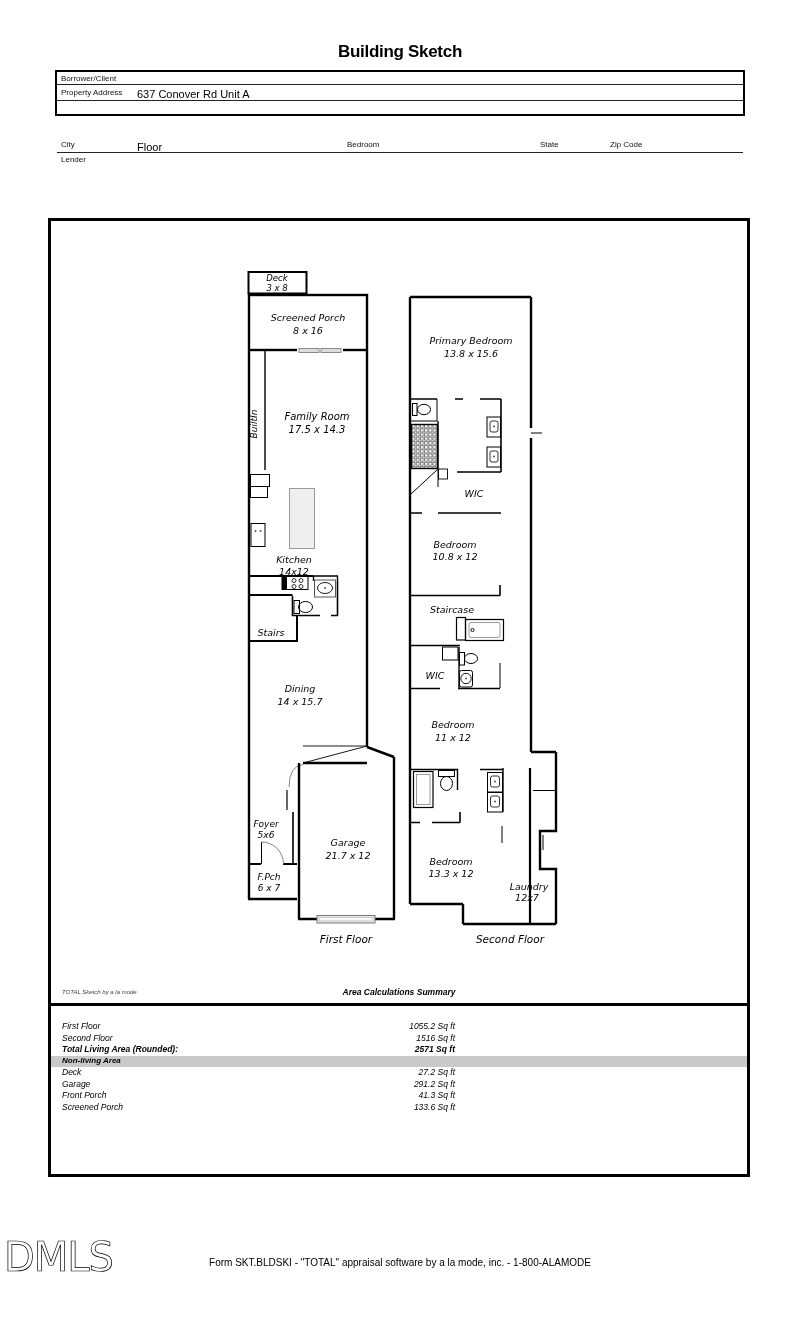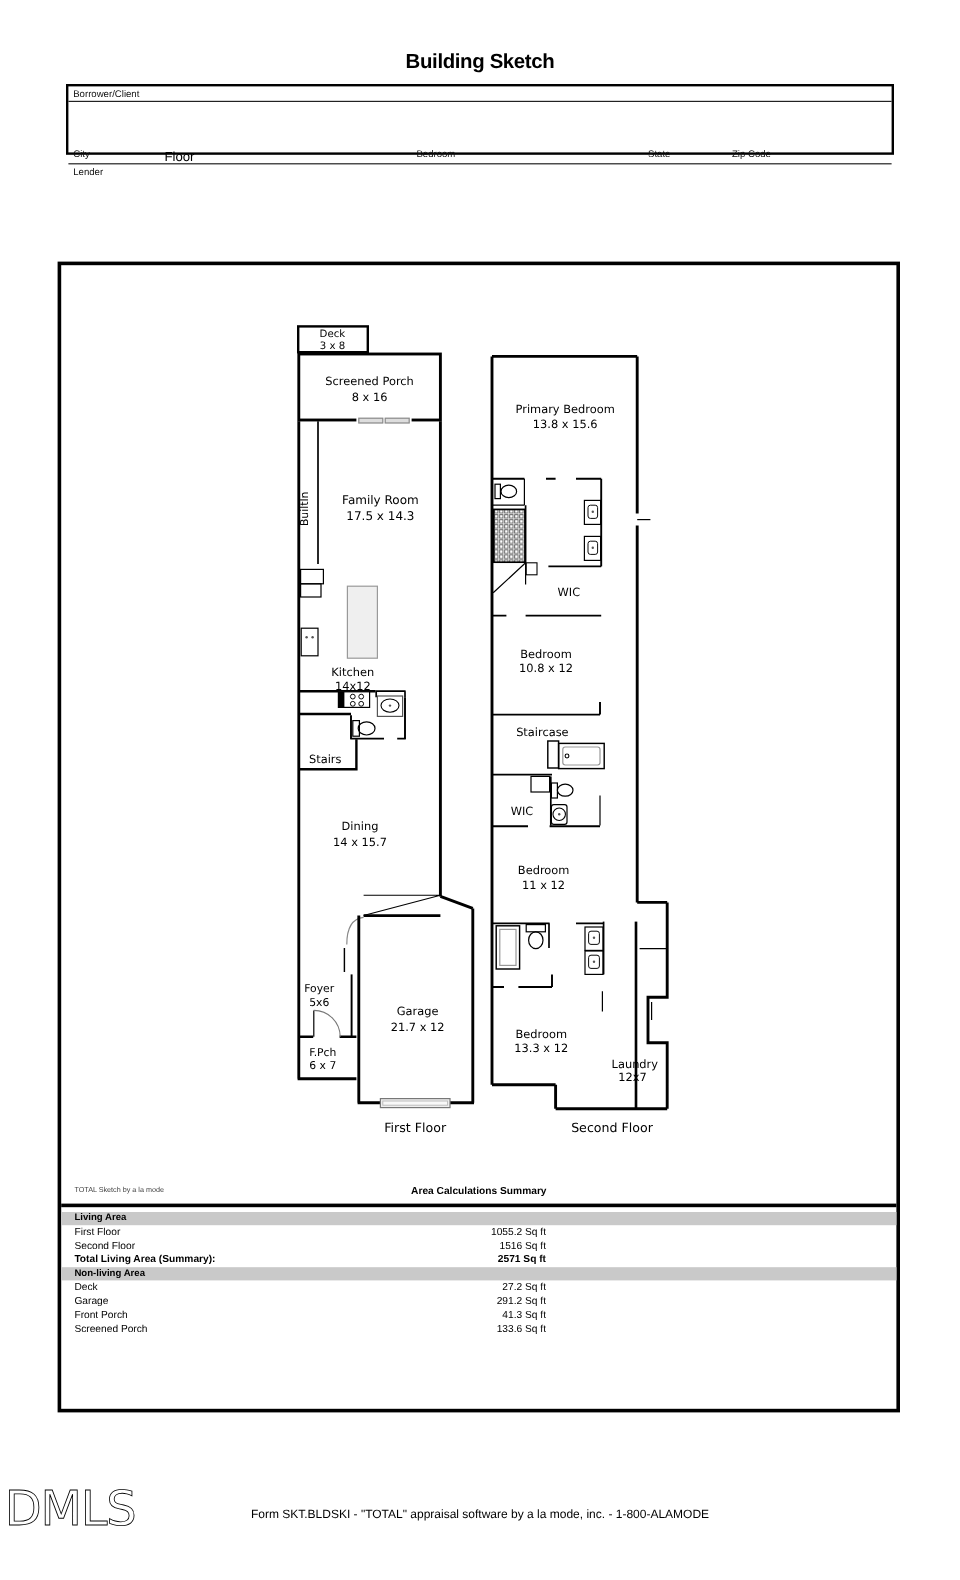--- a/index.html
+++ b/index.html
@@ -1,27 +1,27 @@
 <!DOCTYPE html>
 <html><head>
 <meta charset="utf-8">
 <style>
   html,body{margin:0;padding:0;background:#fff;}
   body{width:800px;height:1317px;position:relative;font-family:"Liberation Sans",sans-serif;color:#000;overflow:hidden;}
   .abs{position:absolute;}
   
   #page-title{top:42px;left:0;width:800px;text-align:center;font-size:17px;font-weight:bold;letter-spacing:-0.3px;font-family:"Liberation Sans",sans-serif;}
   
-  #header-form{top:70px;left:55px;width:690px;height:59px;border:2px solid #000;box-sizing:border-box;}
+  #header-form{top:70px;left:55px;width:690px;height:46px;border:2px solid #000;box-sizing:border-box;}
   .form-row{position:relative;border-bottom:1px solid #222;box-sizing:border-box;width:100%;}
   .form-row:last-child{border-bottom:none;}
   .form-label{position:absolute;left:4px;top:2px;font-size:8px;color:#111;white-space:nowrap;}
   .form-value{position:absolute;left:80px;top:1px;font-size:11px;white-space:nowrap;}
   
-  #sketch-box{top:218px;left:48px;width:696px;height:953px;border:3px solid #000;box-sizing:content-box;}
+  #sketch-box{top:218px;left:48px;width:696px;height:953px;border:3px solid #000;box-sizing:content-box;font-style:italic;}
   #plan-svg{position:absolute;top:0;left:0;}
   
   #summary-watermark{top:768px;left:11px;font-size:6px;color:#444;}
   #summary-title{top:766px;left:0;width:696px;text-align:center;font-size:8.5px;font-weight:bold;}
   #summary-divider{top:782px;left:0;width:696px;height:3px;background:#000;}
   .band{left:0;width:696px;height:10.5px;background:#c9c9c9;font-size:8px;font-weight:bold;line-height:10.5px;padding-left:11px;box-sizing:border-box;}
   .srow{left:0;width:696px;height:11.5px;font-size:8.5px;line-height:11px;}
   .srow .lbl{position:absolute;left:11px;top:0;}
   .srow .val{position:absolute;left:0;top:0;width:404px;text-align:right;}
   .srow.bold{font-weight:bold;}
@@ -31,20 +31,24 @@
 </style>
 </head>
 <body>
 
 <div class="abs" id="page-title">Building Sketch</div>
 
 <div class="abs" id="header-form">
   <div class="form-row" style="height:13px;">
     <span class="form-label">Borrower/Client</span>
     <span class="form-value"></span>
+  </div>
+  <div class="form-row" style="height:16px;">
+    <span class="form-label" style="top:3px;">Property Address</span>
+    <span class="form-value" style="top:3px;">637 Conover Rd Unit A</span>
   </div>
   <div class="form-row" style="height:16px;margin-top:36px;">
     <span class="form-label" style="top:3px;">City</span>
     <span class="form-value" style="top:4px;">Floor</span>
     <span class="form-label" style="left:290px;top:3px;">Bedroom</span>
     <span class="form-label" style="left:483px;top:3px;">State</span>
     <span class="form-label" style="left:553px;top:3px;">Zip Code</span>
   </div>
   <div class="form-row" style="height:12px;">
     <span class="form-label">Lender</span>
@@ -217,31 +221,30 @@
       <text x="529" y="890" font-size="9.5">Laundry</text>
       <text x="527" y="901" font-size="9.5">12x7</text>
       <text x="510" y="943" font-size="10.5">Second Floor</text>
     </g>
   </svg>
 
   <div class="abs" id="summary-watermark">TOTAL Sketch by a la mode</div>
   <div class="abs" id="summary-title">Area Calculations Summary</div>
   <div class="abs" id="summary-divider"></div>
 
-  <div class="abs band" style="top:789px;">Living Area</div>
   <div class="abs srow" style="top:800px;">
     <span class="lbl">First Floor</span>
     <span class="val">1055.2 Sq ft</span>
   </div>
   <div class="abs srow" style="top:811.5px;">
     <span class="lbl">Second Floor</span>
     <span class="val">1516 Sq ft</span>
   </div>
   <div class="abs srow bold" style="top:823px;">
-    <span class="lbl">Total Living Area (Summary):</span>
+    <span class="lbl">Total Living Area (Rounded):</span>
     <span class="val">2571 Sq ft</span>
   </div>
   <div class="abs band" style="top:835px;">Non-living Area</div>
   <div class="abs srow" style="top:846px;">
     <span class="lbl">Deck</span>
     <span class="val">27.2 Sq ft</span>
   </div>
   <div class="abs srow" style="top:857.5px;">
     <span class="lbl">Garage</span>
     <span class="val">291.2 Sq ft</span>

